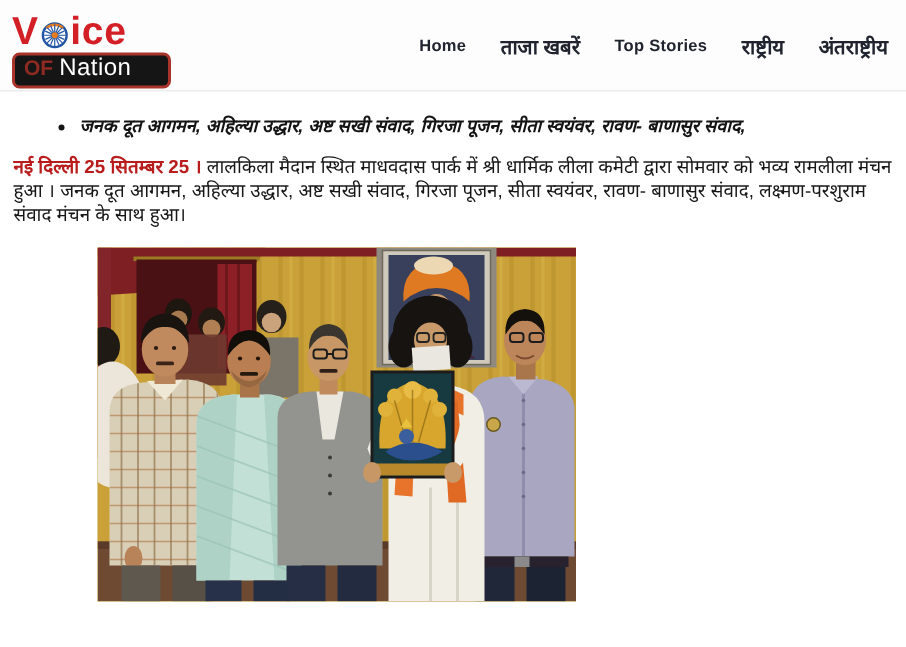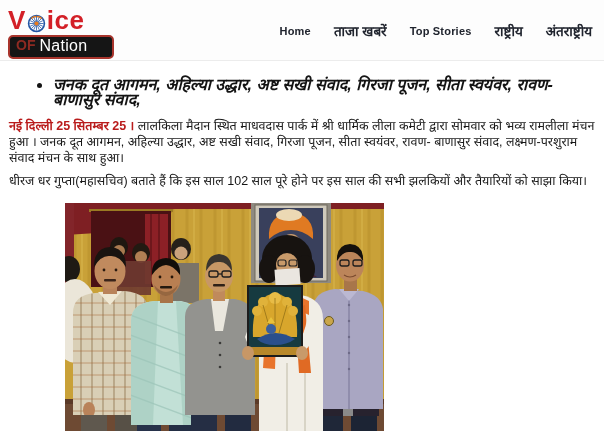--- a/index.html
+++ b/index.html
@@ -28,21 +28,21 @@
 
   .main-nav{display:flex;align-items:center;gap:23px;margin:15px 4px 0 0;}
   .nav-item{cursor:pointer;color:#20242e;white-space:nowrap;}
   .nav-en{font-size:11px;font-weight:bold;letter-spacing:.2px;}
   .nav-hi{font-size:13.5px;font-weight:600;}
 
   
   .article{padding:0 9px;}
   .headline-list{margin:16px 0 0 0;padding-left:44px;}
   .headline-list li{
-    font-size:16px;font-style:italic;font-weight:600;color:#141414;line-height:15px;
+    font-size:12px;font-style:italic;font-weight:600;color:#141414;line-height:15px;
   }
   .news-para{margin:11px 0 0 0;font-size:12.5px;line-height:16px;color:#161616;}
   .news-para strong{font-weight:bold;color:#b91c1c;}
   .news-para.second{margin-top:7px;}
 
   
   .photo-wrap{margin:14px 0 0 56px;width:319px;height:236px;overflow:hidden;background:#c9a138;}
   .photo-wrap svg{display:block;}
 </style>
 </head>
@@ -82,21 +82,20 @@
   </div>
 
   <div class="article">
 
     <ul class="headline-list">
       <li>जनक दूत आगमन, अहिल्या उद्धार, अष्ट सखी संवाद, गिरजा पूजन, सीता स्वयंवर, रावण- बाणासुर संवाद,</li>
     </ul>
 
     <p class="news-para"><strong>नई दिल्ली 25 सितम्बर 25 । </strong><span>लालकिला मैदान स्थित माधवदास पार्क में श्री धार्मिक लीला कमेटी द्वारा सोमवार को भव्य रामलीला मंचन हुआ । जनक दूत आगमन, अहिल्या उद्धार, अष्ट सखी संवाद, गिरजा पूजन, सीता स्वयंवर, रावण- बाणासुर संवाद, लक्ष्मण-परशुराम संवाद मंचन के साथ हुआ।</span></p>
 
-    <p class="news-para second"><span>धीरज धर गुप्ता(महासचिव) बताते हैं कि इस साल 102 साल पूरे होने पर इस साल की सभी झलकियों और तैयारियों को साझा किया।</span></p>
 
     <div class="photo-wrap">
       <svg width="319" height="236" viewBox="0 0 319 236" preserveAspectRatio="none">
         <defs>
           <clipPath id="m1clip">
               <path d="M8,212 V110 Q8,92 30,90 L60,88 Q82,90 83,106 V212 Z"></path>
             </clipPath>
           <clipPath id="m2clip">
               <path d="M66,222 V118 Q66,100 90,98 L116,98 Q136,102 136,120 V222 Z"></path>
             </clipPath>

